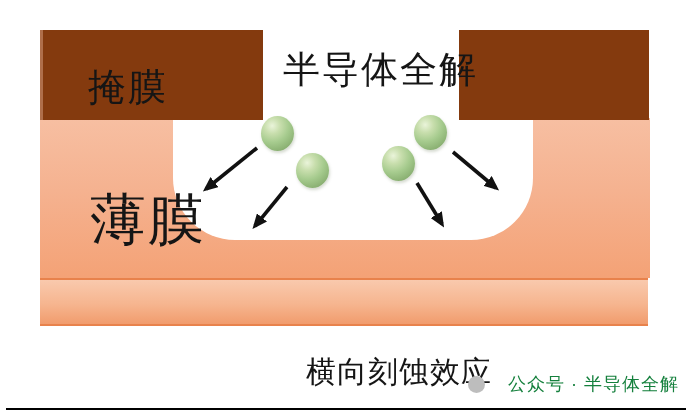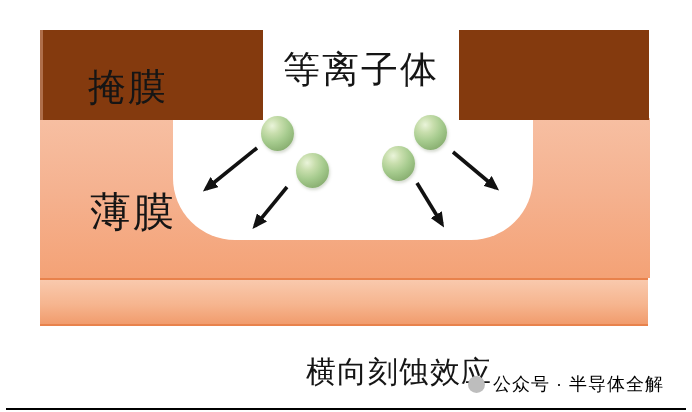--- a/index.html
+++ b/index.html
@@ -27,26 +27,26 @@
   .mask{
     position:absolute;top:30px;height:90px;z-index:3;background:#843A0E;
     box-shadow:inset 3px 0 0 rgba(255,210,185,0.35);
   }
   .mask.left{left:40px;width:223px;}
   .mask.right{left:459px;width:190px;box-shadow:none;}
   
   .lbl{position:absolute;z-index:4;color:#151515;line-height:1;white-space:nowrap;}
   .lbl-mask{left:88px;top:68px;font-size:38px;letter-spacing:2px;}
   .lbl-plasma{left:283px;top:51px;font-size:37px;letter-spacing:2px;}
-  .lbl-film{left:90px;top:192px;font-size:41px;letter-spacing:2px;font-family:Liberation Serif, serif;}
+  .lbl-film{left:90px;top:192px;font-size:56px;letter-spacing:2px;font-family:Liberation Serif, serif;}
   .lbl-caption{left:306px;top:357px;font-size:30px;letter-spacing:1px;}
   
   .watermark{position:absolute;left:468px;top:372px;z-index:4;display:flex;align-items:center;}
   .wm-icon{width:17px;height:17px;border-radius:50%;background:#BDBDBD;flex:0 0 auto;}
-  .wm-text{margin-left:8px;font-size:18px;color:#000000;letter-spacing:1px;white-space:nowrap;
+  .wm-text{margin-left:23px;font-size:18px;color:#15803d;letter-spacing:1px;white-space:nowrap;
            font-family:"Liberation Sans","DejaVu Sans",sans-serif;}
   
   .layer{position:absolute;left:0;top:0;width:692px;height:412px;z-index:5;pointer-events:none;}
   .sphere{
     position:absolute;width:33px;height:35px;border-radius:50%;
     background:radial-gradient(circle at 34% 28%,#EAF4DA 0%,#C8DEAD 24%,#A6CB8E 50%,#90B678 72%,#7E9F66 92%,#748F5e 100%);
     box-shadow:1px 2px 3px rgba(90,110,70,0.25);
   }
   svg.arrows{position:absolute;left:0;top:0;z-index:5;pointer-events:none;}
   
@@ -58,21 +58,21 @@
 <div class="stage">
 
   <div class="film"></div>
   <div class="substrate"></div>
   <div class="cavity"></div>
 
   <div class="mask left"></div>
   <div class="mask right"></div>
 
   <div class="lbl lbl-mask">掩膜</div>
-  <div class="lbl lbl-plasma">等离子体</div>
+  <div class="lbl lbl-plasma">半导体全解</div>
   <div class="lbl lbl-film">薄膜</div>
   <div class="lbl lbl-caption">横向刻蚀效应</div>
 
   <div class="watermark">
     <span class="wm-icon"></span>
     <span class="wm-text">公众号 · 半导体全解</span>
   </div>
 
   <div class="layer">
       <div class="sphere" style="left: 260.5px; top: 115.5px;"></div>

